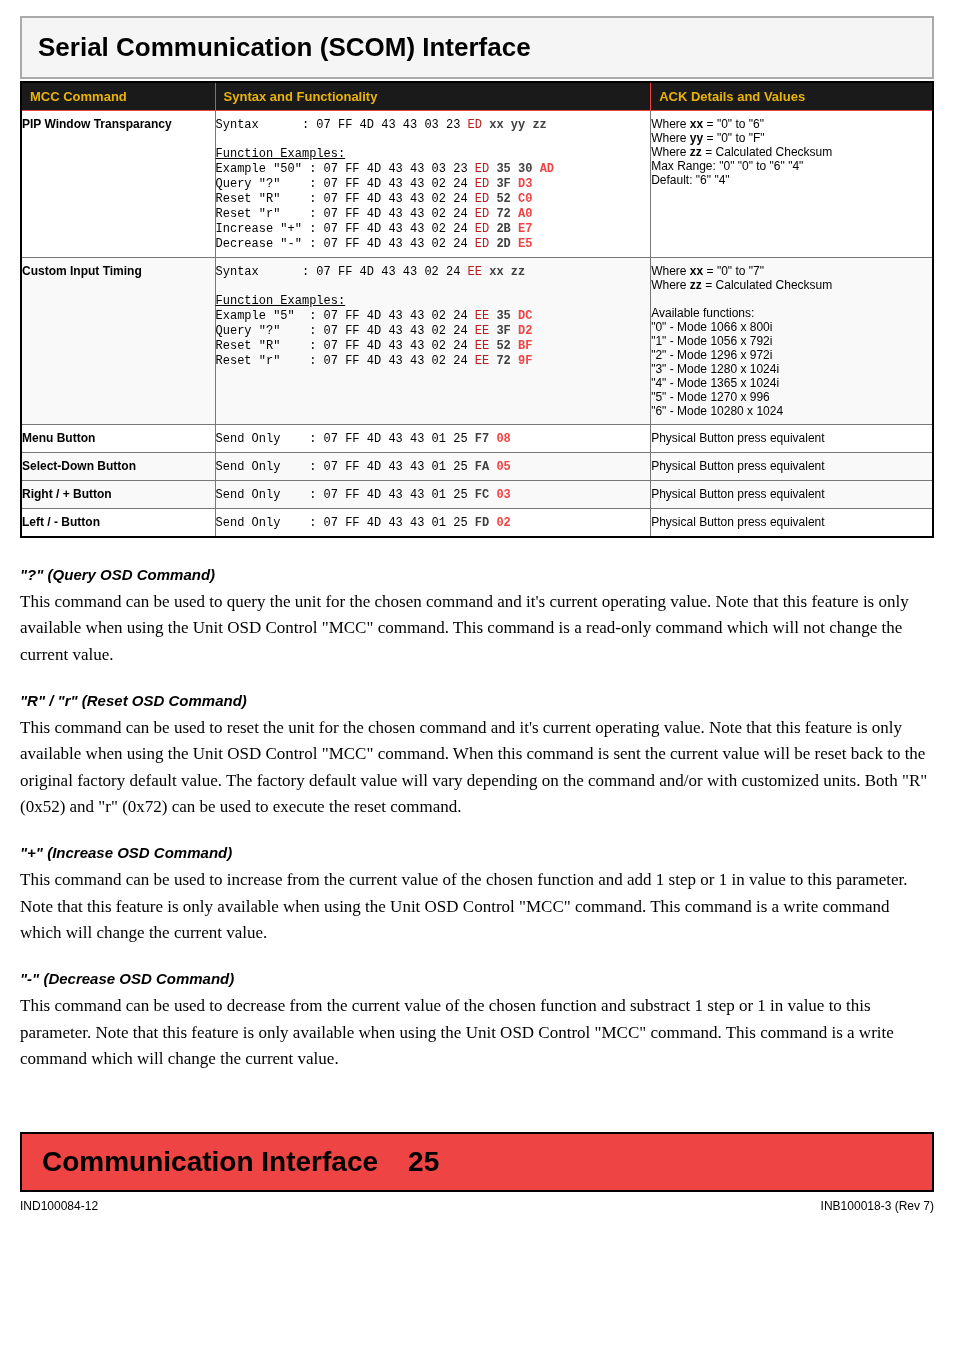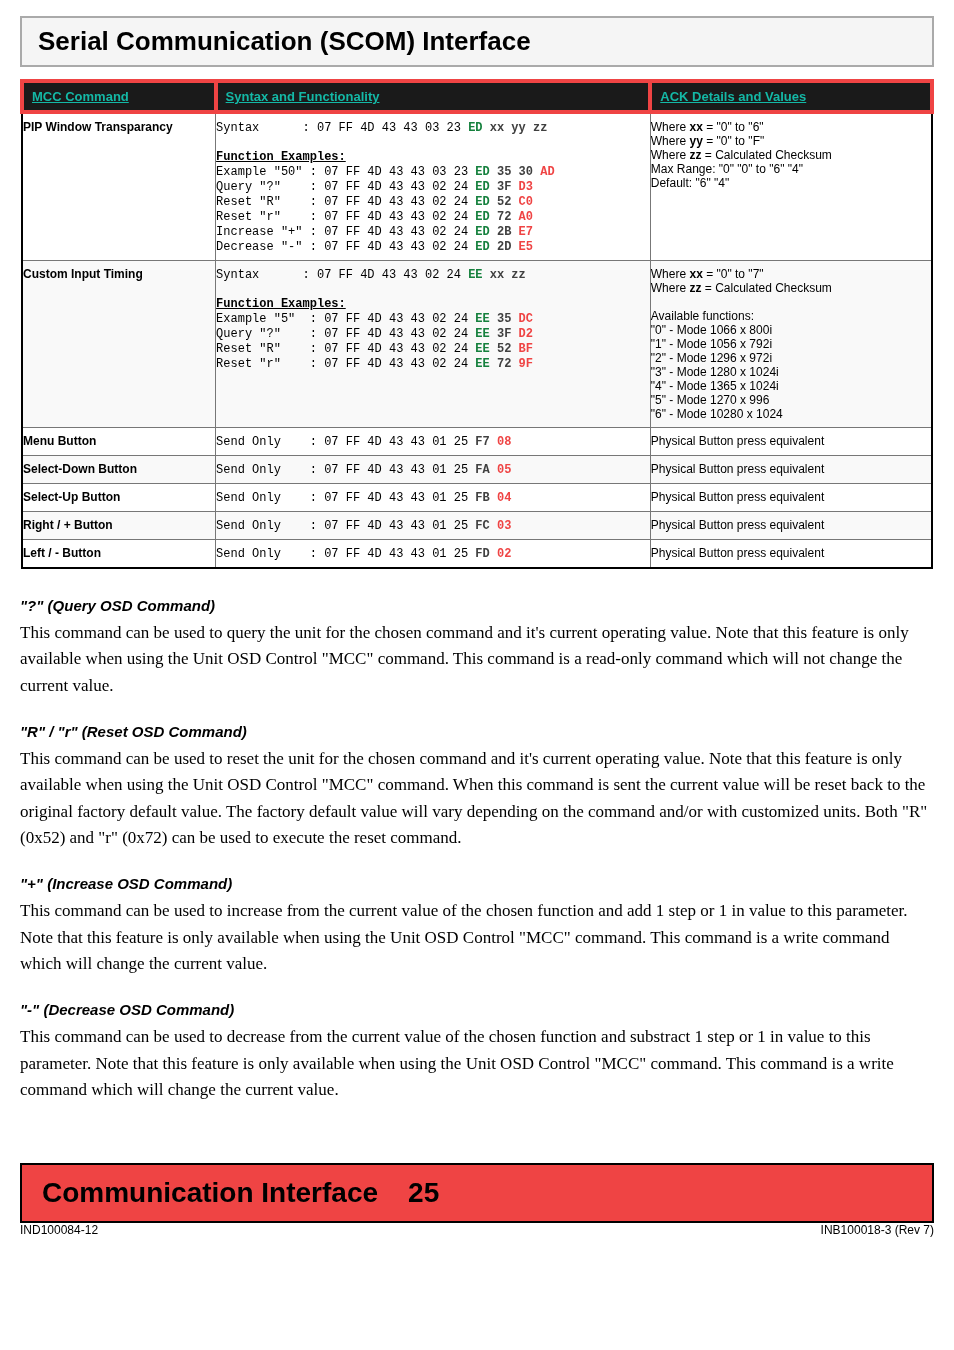--- a/index.html
+++ b/index.html
@@ -12,46 +12,45 @@
       min-height: 1350px;
     }
 
     .page-wrapper {
       padding: 16px 20px 20px 20px;
     }
 
     
     .page-title-box {
       border: 2px solid #aaa;
-      padding: 8px 16px;
-      margin-bottom: 12px;
+      padding: 14px 16px;
+      margin-bottom: 2px;
       background: #f5f5f5;
     }
     .page-title-box h1 {
       font-size: 26px;
       font-weight: bold;
       color: #000;
     }
 
     
     .main-table {
       width: 100%;
       border-collapse: collapse;
       border: 2px solid #000;
       margin-bottom: 28px;
     }
     .main-table th {
       background: #1a1a1a;
-      color: #14b8a6;
+      color: #eab308;
       font-weight: bold;
       font-size: 13px;
       padding: 6px 8px;
       text-align: left;
-      border: 4px solid #ef4444;
-      text-decoration: underline;
+      border: 1px solid #ef4444;
     }
     .main-table td {
       border: 1px solid #777;
       padding: 6px 0;
       vertical-align: top;
       font-size: 12px;
     }
     .main-table tr.row-odd td { background: #fff; }
     .main-table tr.row-even td { background: #f9f9f9; }
 
@@ -59,21 +58,21 @@
       font-weight: bold;
       white-space: nowrap;
       min-width: 140px;
     }
 
     .mono {
       font-family: 'Courier New', Courier, monospace;
       font-size: 12px;
       white-space: pre;
     }
-    .mono .red { color: #15803d; font-weight: bold; }
+    .mono .red { color: #b91c1c; font-weight: normal; }
     .mono .green { color: #404040; font-weight: bold; }
     .mono .blue { color: #ef4444; font-weight: bold; }
 
     .ack-cell {
       min-width: 220px;
       font-size: 12px;
     }
 
     
     .section {
@@ -103,26 +102,26 @@
     }
     .footer-title {
       font-size: 28px;
       font-weight: bold;
     }
     .footer-page {
       font-size: 28px;
       font-weight: bold;
     }
     .footer-doc {
-      margin-top: 0;
+      margin-top: 7px;
       font-size: 12px;
       display: flex;
       justify-content: space-between;
     }
-    .underline { text-decoration: underline; font-weight: bold; }
+    .underline { text-decoration: underline; }
   </style>
 </head>
 <body>
 
 <div class="page-wrapper">
 
   <div class="page-title-box">
     <h1>Serial Communication (SCOM) Interface</h1>
   </div>
 
@@ -193,27 +192,20 @@
       </tr>
 
       <tr class="row-even">
         <td class="row-label">Select-Down Button</td>
         <td>
           <span class="mono">Send Only    : 07 FF 4D 43 43 01 25 <span class="green">FA</span> <span class="blue">05</span></span>
         </td>
         <td class="ack-cell">Physical Button press equivalent</td>
       </tr>
 
-      <tr class="row-odd">
-        <td class="row-label">Select-Up Button</td>
-        <td>
-          <span class="mono">Send Only    : 07 FF 4D 43 43 01 25 <span class="green">FB</span> <span class="blue">04</span></span>
-        </td>
-        <td class="ack-cell">Physical Button press equivalent</td>
-      </tr>
 
       <tr class="row-even">
         <td class="row-label">Right / + Button</td>
         <td>
           <span class="mono">Send Only    : 07 FF 4D 43 43 01 25 <span class="green">FC</span> <span class="blue">03</span></span>
         </td>
         <td class="ack-cell">Physical Button press equivalent</td>
       </tr>
 
       <tr class="row-odd">

